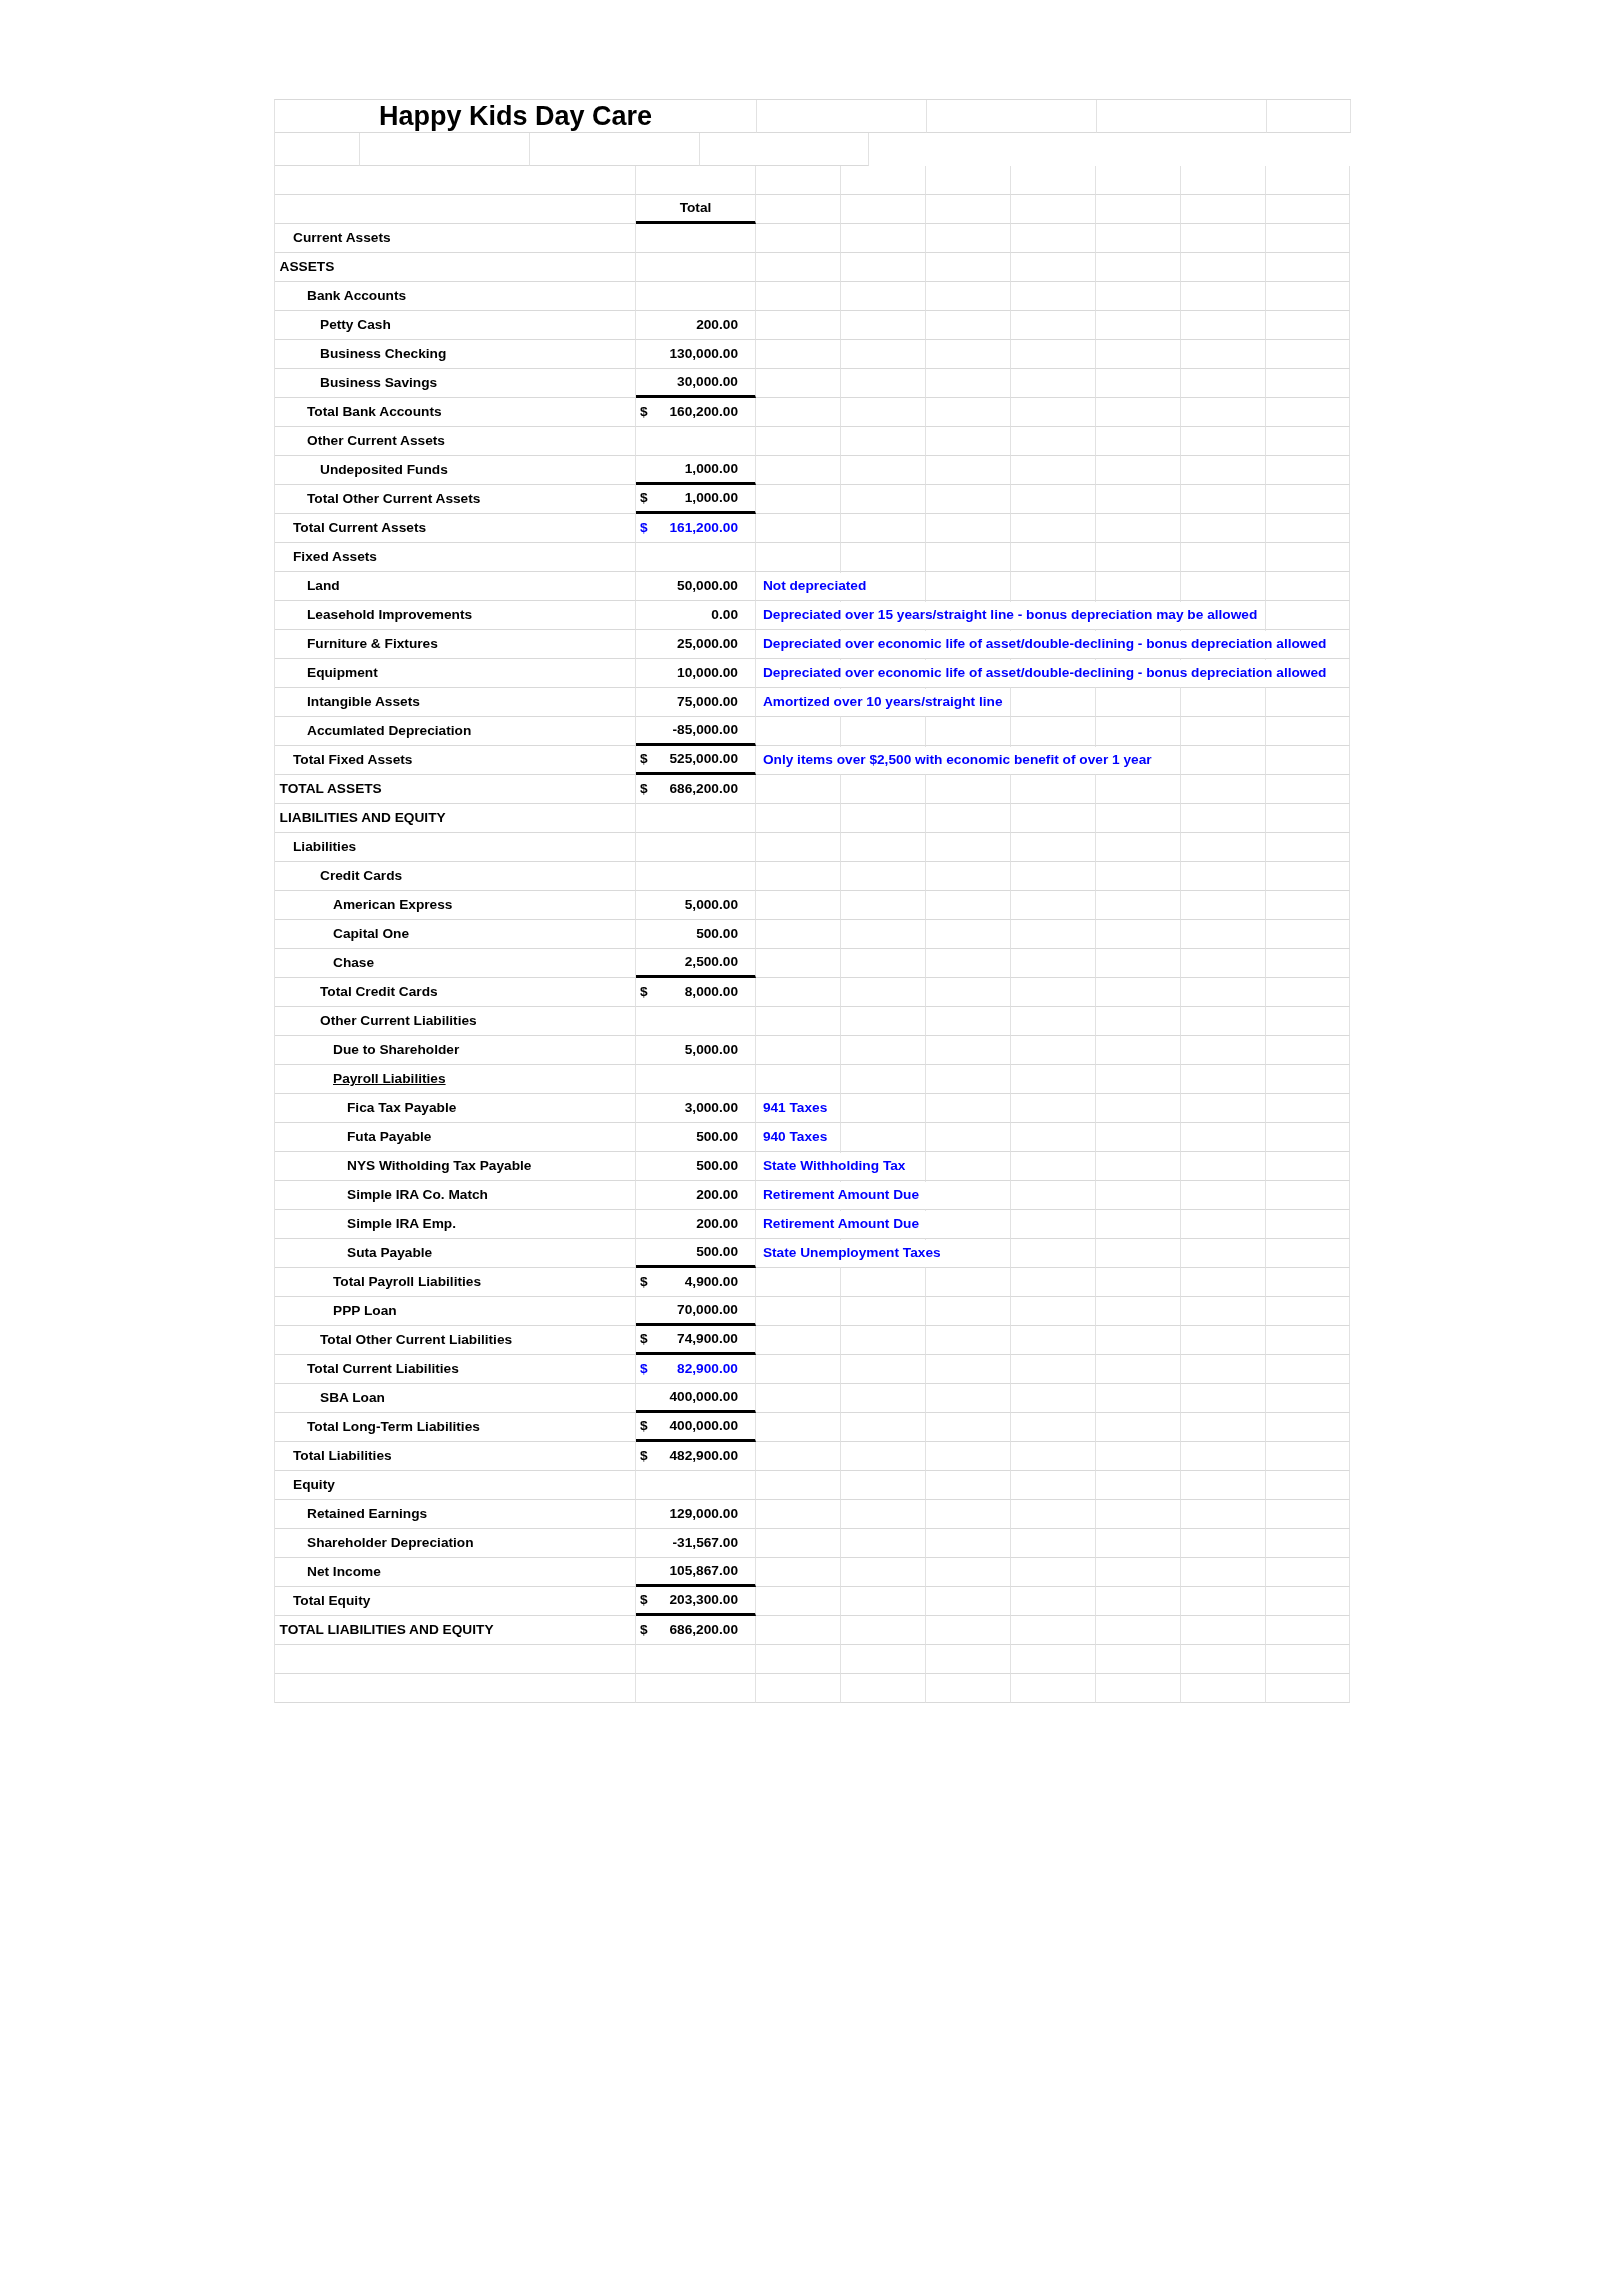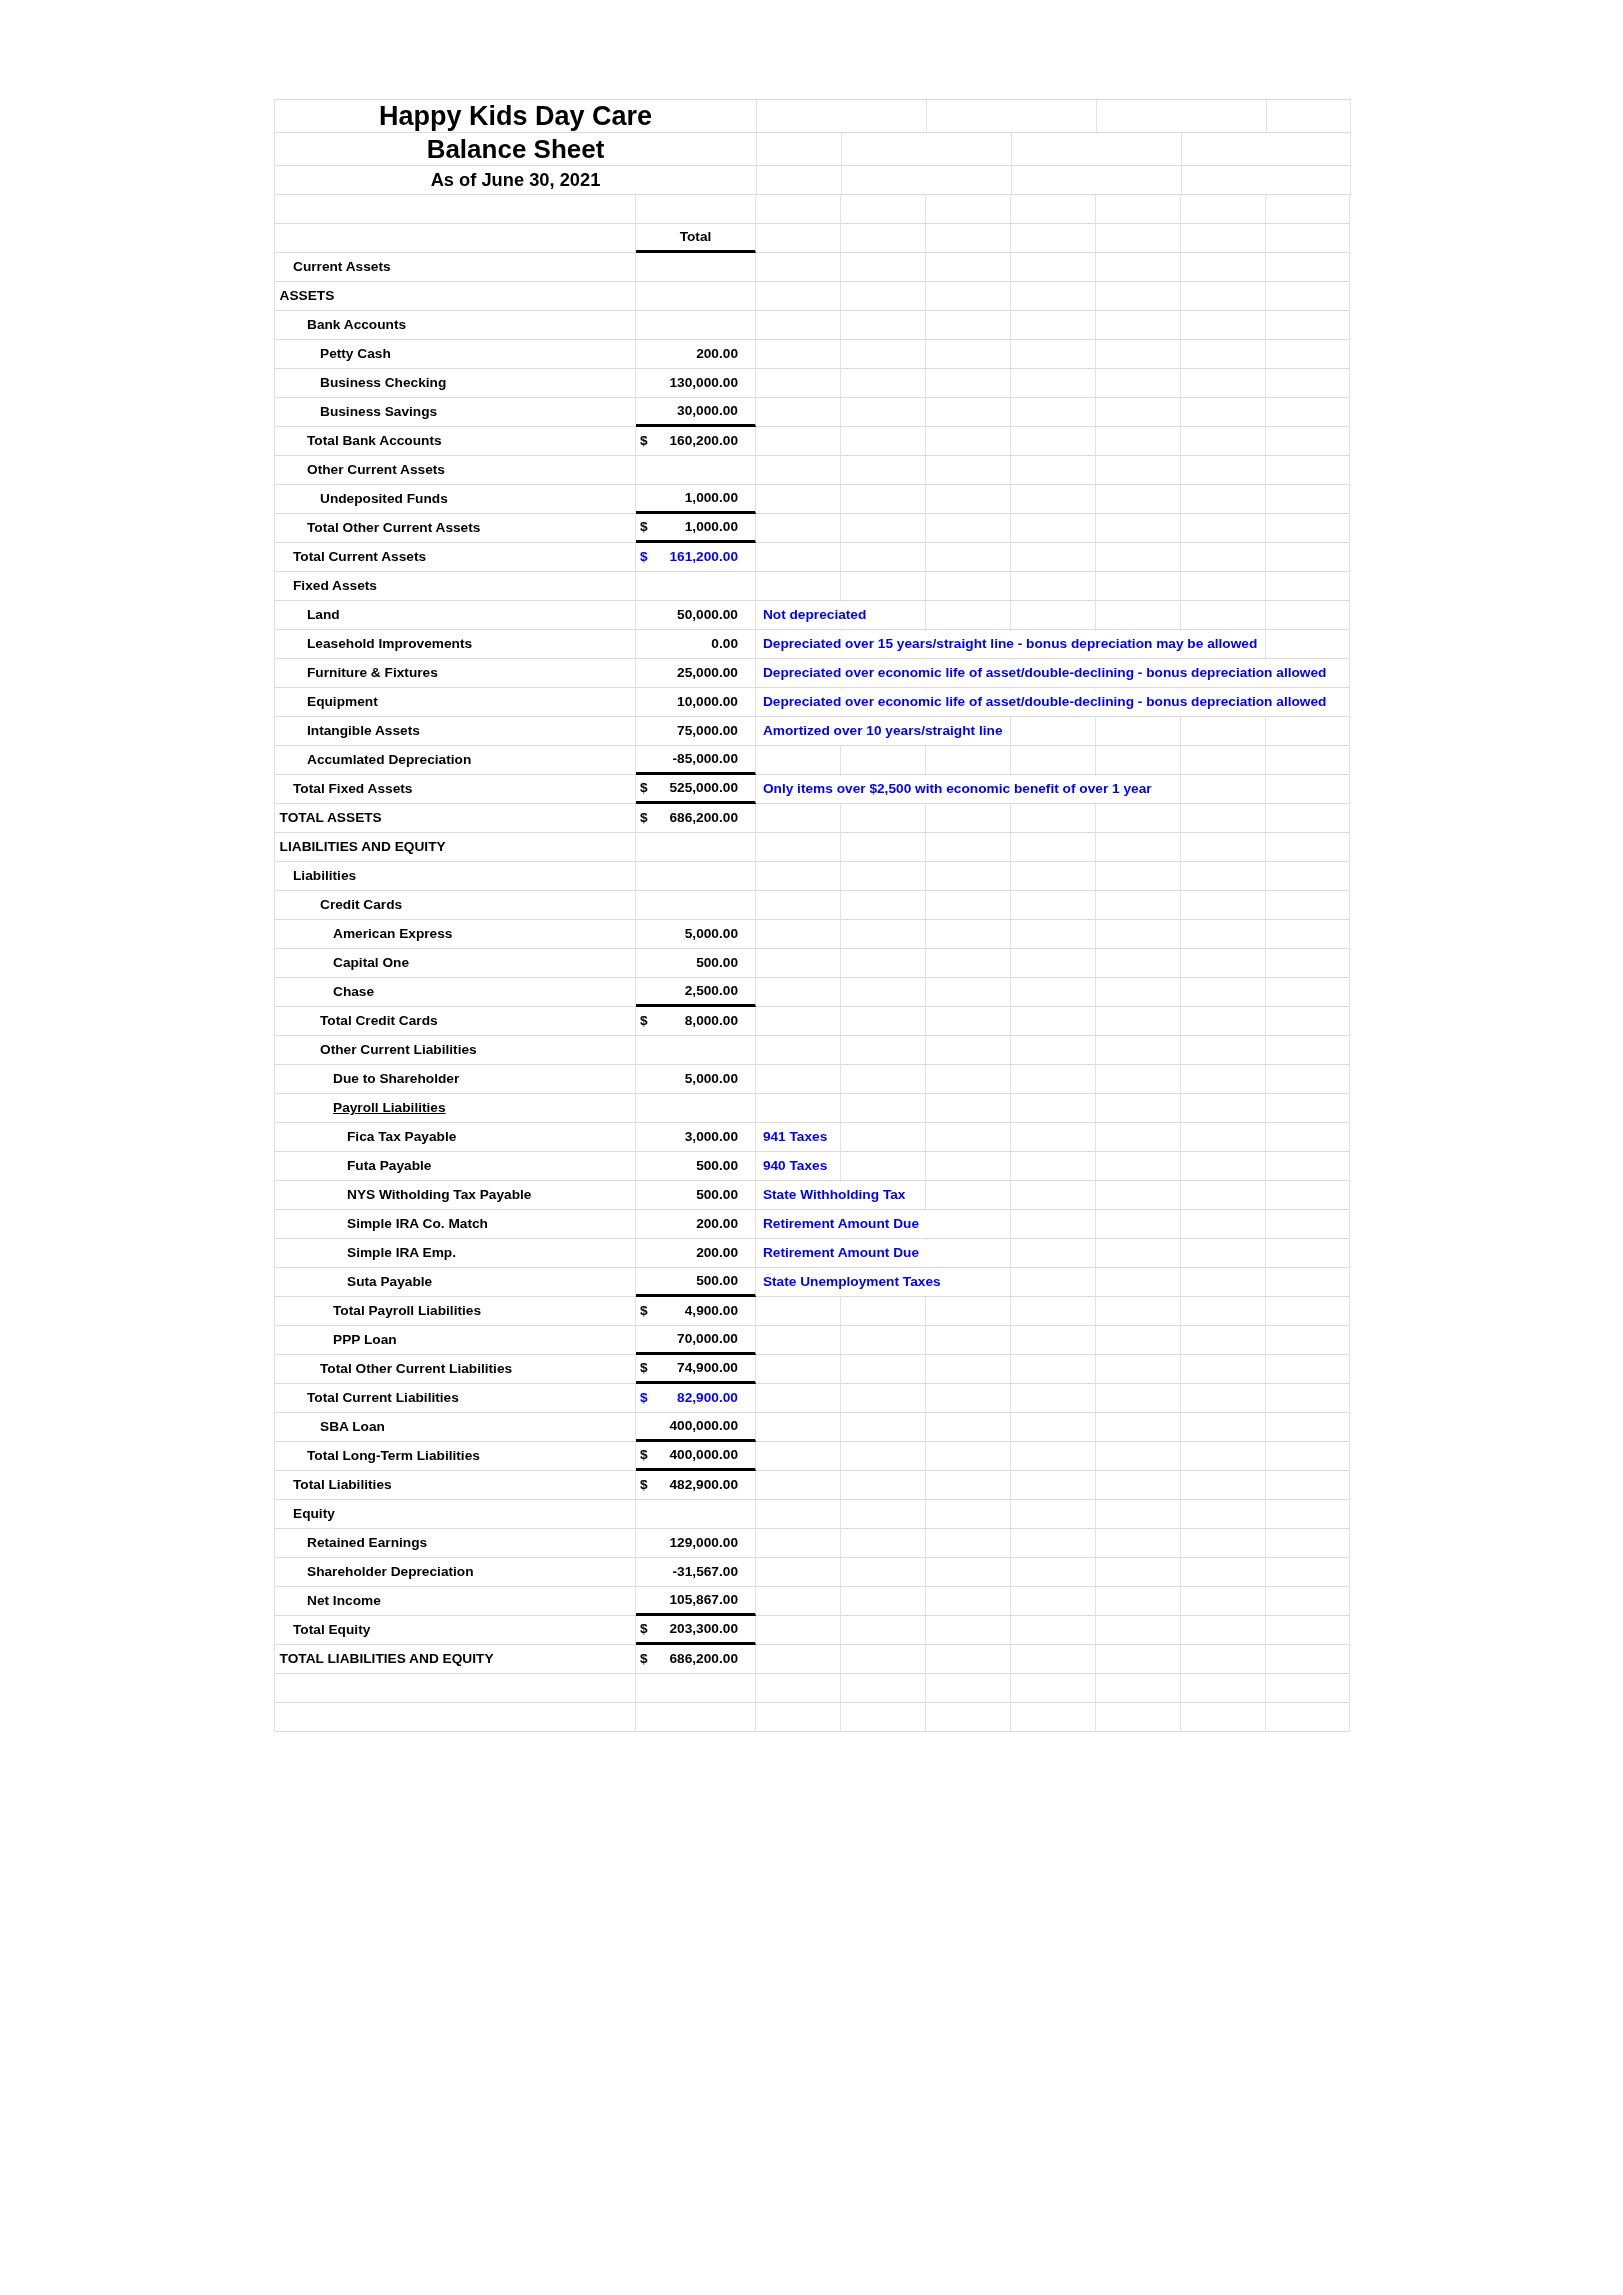--- a/index.html
+++ b/index.html
@@ -50,32 +50,20 @@
     <div class="row tall">
       <div class="c center" style="width: 482px;">
         <span class="t1">Happy Kids Day Care</span>
       </div>
       <div class="c" style="width: 170px;"></div>
       <div class="c" style="width: 170px;"></div>
       <div class="c" style="width: 170px;"></div>
       <div class="c" style="width: 84px;"></div>
     </div>
     <div class="row tall">
-      <div class="c center" style="width: 482px;">
-        <span class="t2">Balance Sheet</span>
-      </div>
-      <div class="c" style="width: 85px;"></div>
-      <div class="c" style="width: 170px;"></div>
-      <div class="c" style="width: 170px;"></div>
-      <div class="c" style="width: 169px;"></div>
-    </div>
-    <div class="row">
-      <div class="c center" style="width: 482px;">
-        <span class="t3">As of June 30, 2021</span>
-      </div>
       <div class="c" style="width: 85px;"></div>
       <div class="c" style="width: 170px;"></div>
       <div class="c" style="width: 170px;"></div>
       <div class="c" style="width: 169px;"></div>
     </div>
     <div class="row">
       <div class="c" style="width: 361px;"></div>
       <div class="c" style="width: 120px;"></div>
       <div class="c" style="width: 85px;"></div>
       <div class="c" style="width: 85px;"></div>

